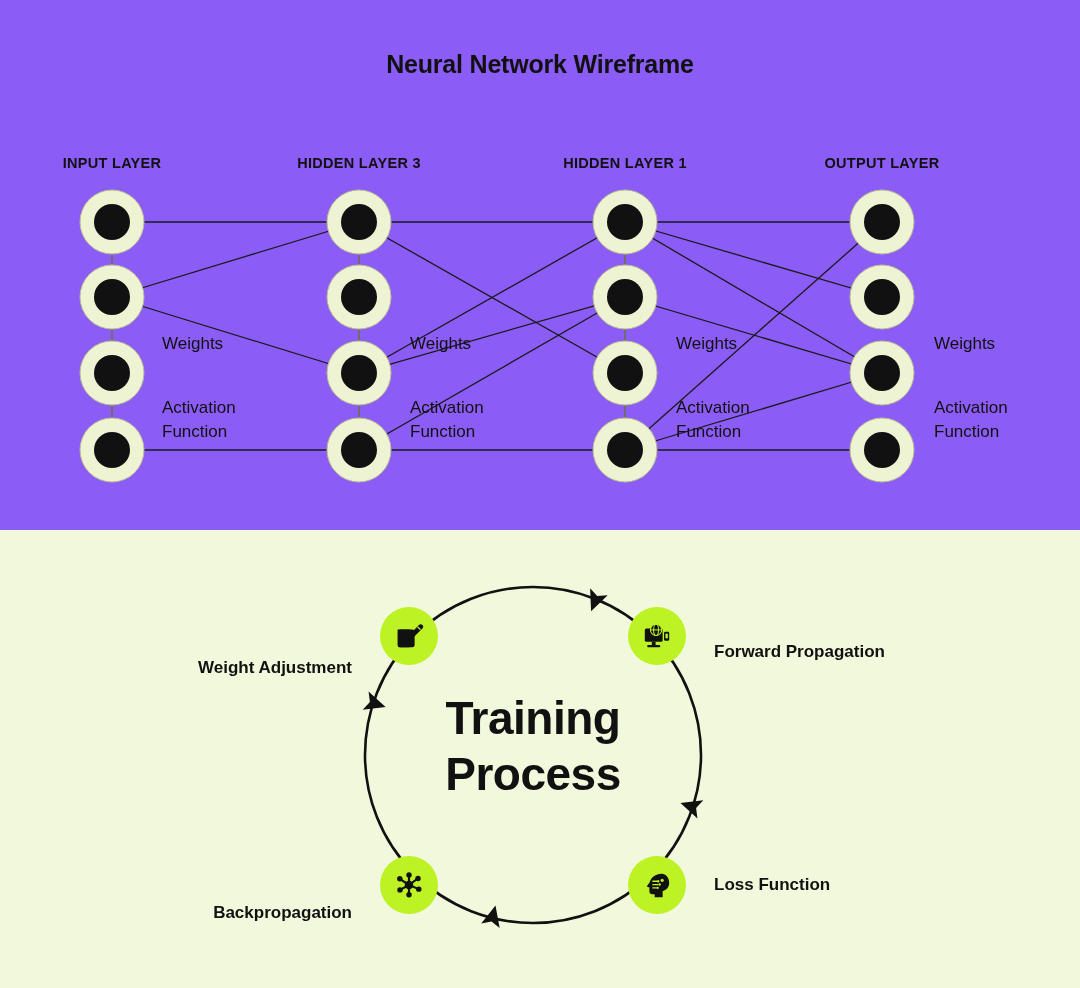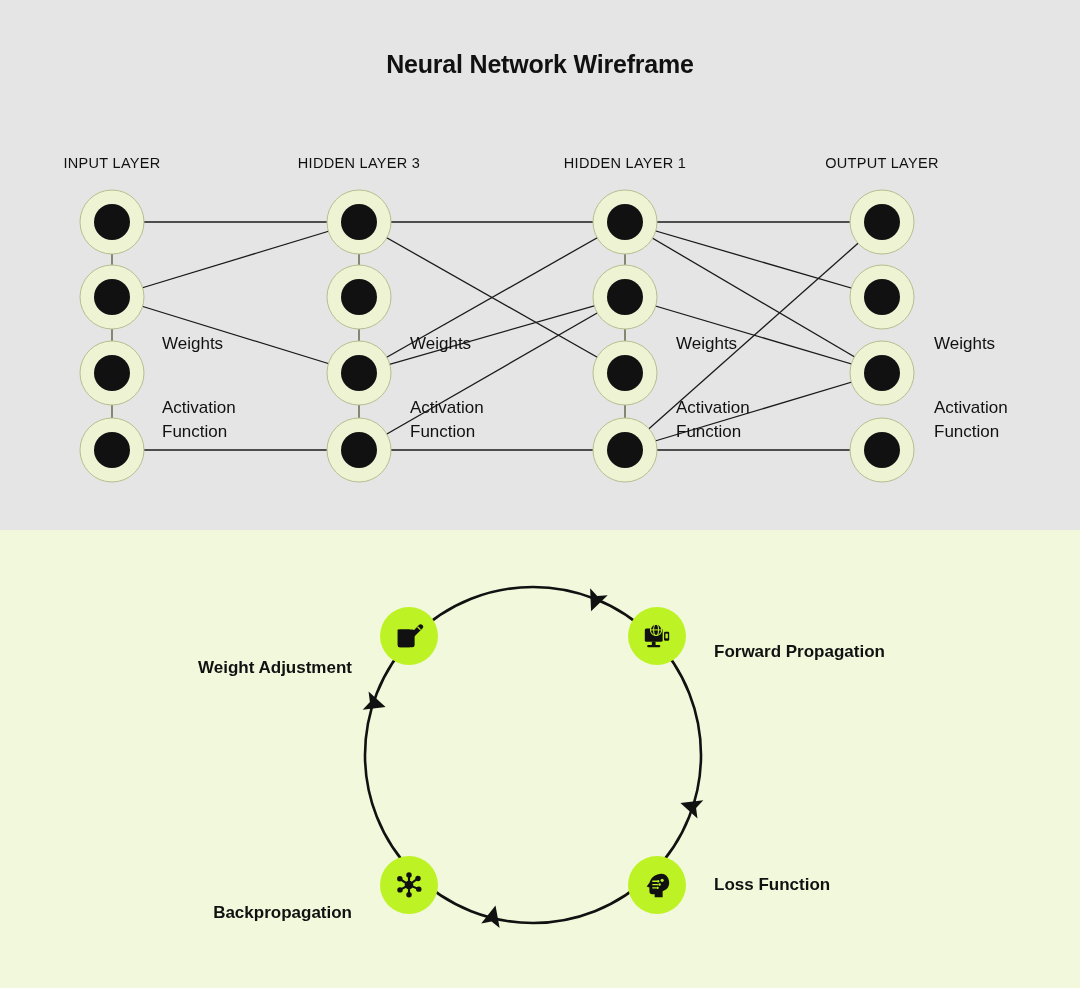--- a/index.html
+++ b/index.html
@@ -16,40 +16,40 @@
     position: relative;
   }
 
   
   #wireframe-panel {
     position: absolute;
     left: 0;
     top: 0;
     width: 1080px;
     height: 530px;
-    background: #e5e5e5;
+    background: #8b5cf6;
   }
 
   #diagram-title {
     position: absolute;
     left: 0;
     top: 50px;
     width: 1080px;
     text-align: center;
     font-size: 25px;
     font-weight: bold;
     color: #111111;
     letter-spacing: -0.2px;
   }
 
   .layer-title {
     position: absolute;
     top: 155px;
     font-size: 14.5px;
-    font-weight: normal;
+    font-weight: bold;
     color: #111111;
     letter-spacing: 0.3px;
     white-space: nowrap;
     transform: translateX(-50%);
     text-align: center;
   }
 
   #net-svg {
     position: absolute;
     left: 0;
@@ -225,20 +225,22 @@
         </g>
         <g transform="translate(492.36,388.01) rotate(194)">
           <path d="M 0 13 L -9.5 -8 L 0 -3.5 L 9.5 -8 Z" fill="#111111"></path>
         </g>
         <g transform="translate(373.22,173.09) rotate(288)">
           <path d="M 0 13 L -9.5 -8 L 0 -3.5 L 9.5 -8 Z" fill="#111111"></path>
         </g>
       </g>
   </svg>
 
+  <div id="cycle-center-title">Training
+Process</div>
 
   <div id="cycle-node-host">
       <div class="cycle-node" style="left: 657px; top: 106px;">
         <svg width="30" height="30" viewBox="0 0 32 32">
           <rect x="3" y="8" width="19" height="14" rx="1.6" fill="#111111"></rect>
           <rect x="10.5" y="22" width="4" height="4" fill="#111111"></rect>
           <rect x="5.5" y="25.5" width="14" height="2.6" rx="1.2" fill="#111111"></rect>
           <rect x="23.5" y="11.5" width="5.5" height="9.5" rx="1.4" fill="#111111"></rect>
           <rect x="25" y="13.5" width="2.6" height="5" fill="#bdf224"></rect>
           <circle cx="15" cy="9.5" r="6" fill="#111111"></circle>

